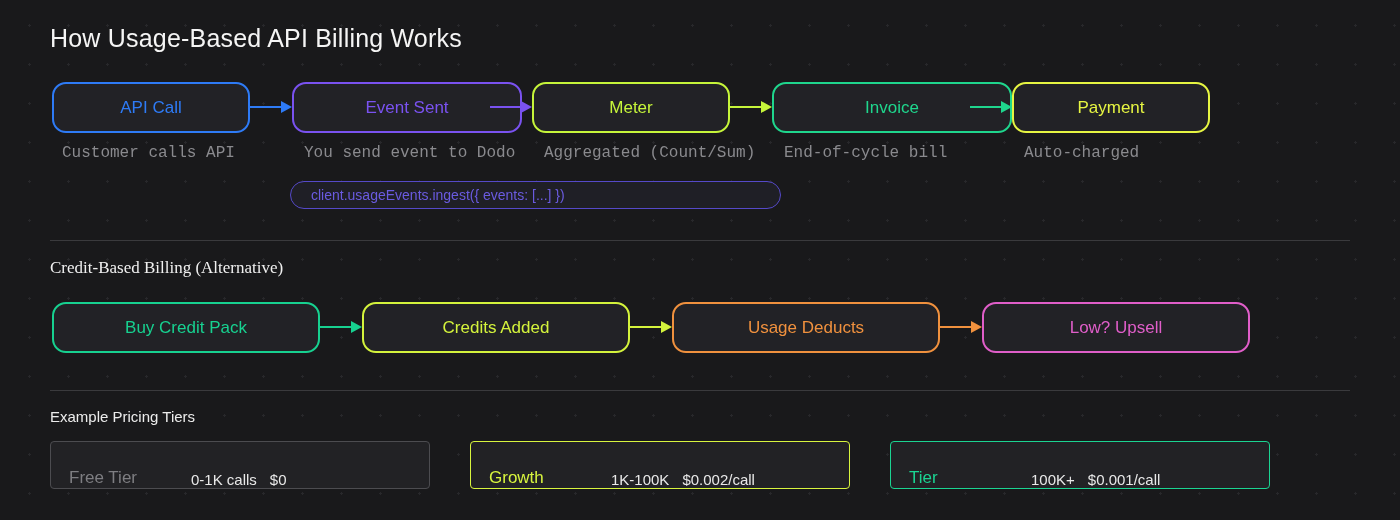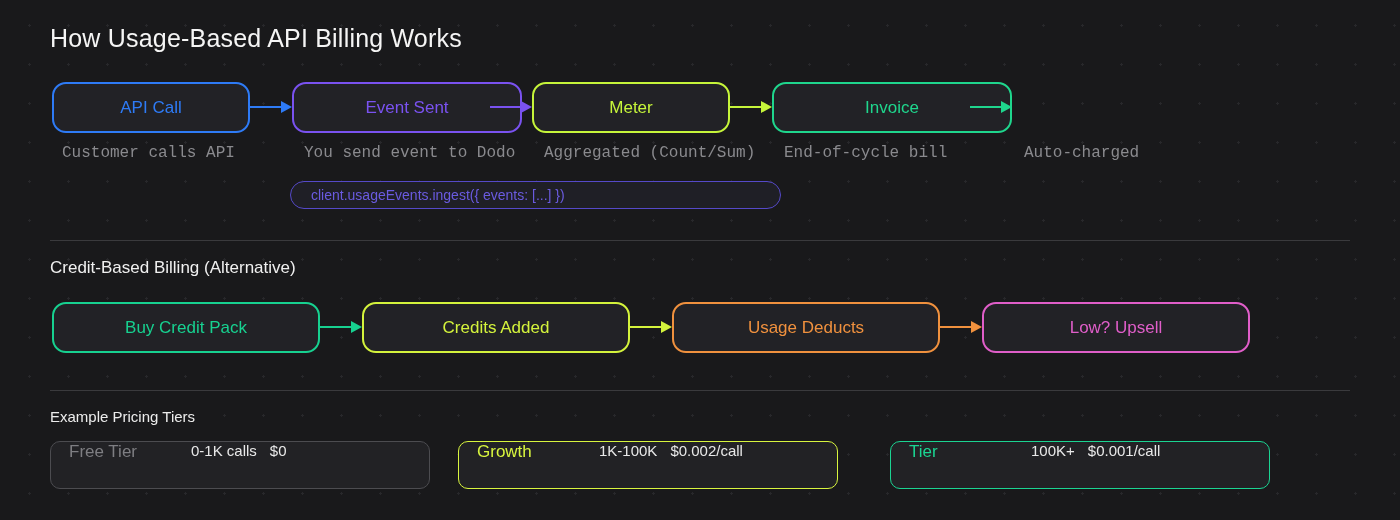--- a/index.html
+++ b/index.html
@@ -34,28 +34,28 @@
   .a20{left:320px;top:320px}.a21{left:630px;top:320px}.a22{left:940px;top:320px}
   .caption{position:absolute;top:144px;font-size:16px;color:#8a8a8e;font-family:Liberation Mono, monospace;}
   .cap0{left:62px}.cap1{left:304px}.cap2{left:544px}.cap3{left:784px}.cap4{left:1024px}
   .codebox{
     position:absolute;left:290px;top:181px;width:491px;height:28px;box-sizing:border-box;
     border:1.5px solid #5549c9;border-radius:14px;background:#1f1f26;
     display:flex;align-items:center;padding-left:20px;font-size:14px;color:#6a5be0;
   }
   .divider{position:absolute;left:50px;width:1300px;height:1px;background:#3a3a3d;}
   .d1{top:240px}.d2{top:390px}
-  .h2{position:absolute;left:50px;top:258px;font-size:17px;color:#f0f0f0;font-weight:400;}
+  .h2{position:absolute;left:50px;top:258px;font-size:17px;color:#f0f0f0;font-weight:400;font-family:Liberation Serif, serif;}
   .h3{position:absolute;left:50px;top:408px;font-size:15px;color:#ececec;font-weight:400;}
   .tier{
     position:absolute;top:441px;width:380px;height:48px;box-sizing:border-box;
-    border:1.5px solid var(--b);border-radius:10px;background:#222225;
-    display:flex;align-items:flex-start;
+    border:1.5px solid var(--b);border-radius:4px;background:#222225;
+    display:flex;align-items:flex-end;
   }
-  .t0{left:50px}.t1{left:458px}.t2{left:890px}
+  .t0{left:50px}.t1{left:470px}.t2{left:890px}
   .tier-name{margin-left:18px;width:122px;font-size:17px;color:var(--n);}
   .tier-detail{display:flex;gap:13px;font-size:15px;color:#e9e9e9;}
 </style>
 </head>
 <body>
 
 <div class="canvas">
 
   <div class="title">How Usage-Based API Billing Works</div>
 
@@ -63,20 +63,23 @@
     <span>API Call</span>
   </div>
   <div class="fbox b1" style="--c: #7a52f0;">
     <span>Event Sent</span>
   </div>
   <div class="fbox b2" style="--c: #c6f53a;">
     <span>Meter</span>
   </div>
   <div class="fbox b3" style="--c: #1fd68d;">
     <span>Invoice</span>
+  </div>
+  <div class="fbox b4" style="--c: #e6f542;">
+    <span>Payment</span>
   </div>
 
   <div class="arrow a10" style="--c: #2e7bf6;">
       <span class="arrow-line"></span>
       <span class="arrow-head"></span>
     </div>
   <div class="arrow a11" style="--c: #7a52f0;">
       <span class="arrow-line"></span>
       <span class="arrow-head"></span>
     </div>

